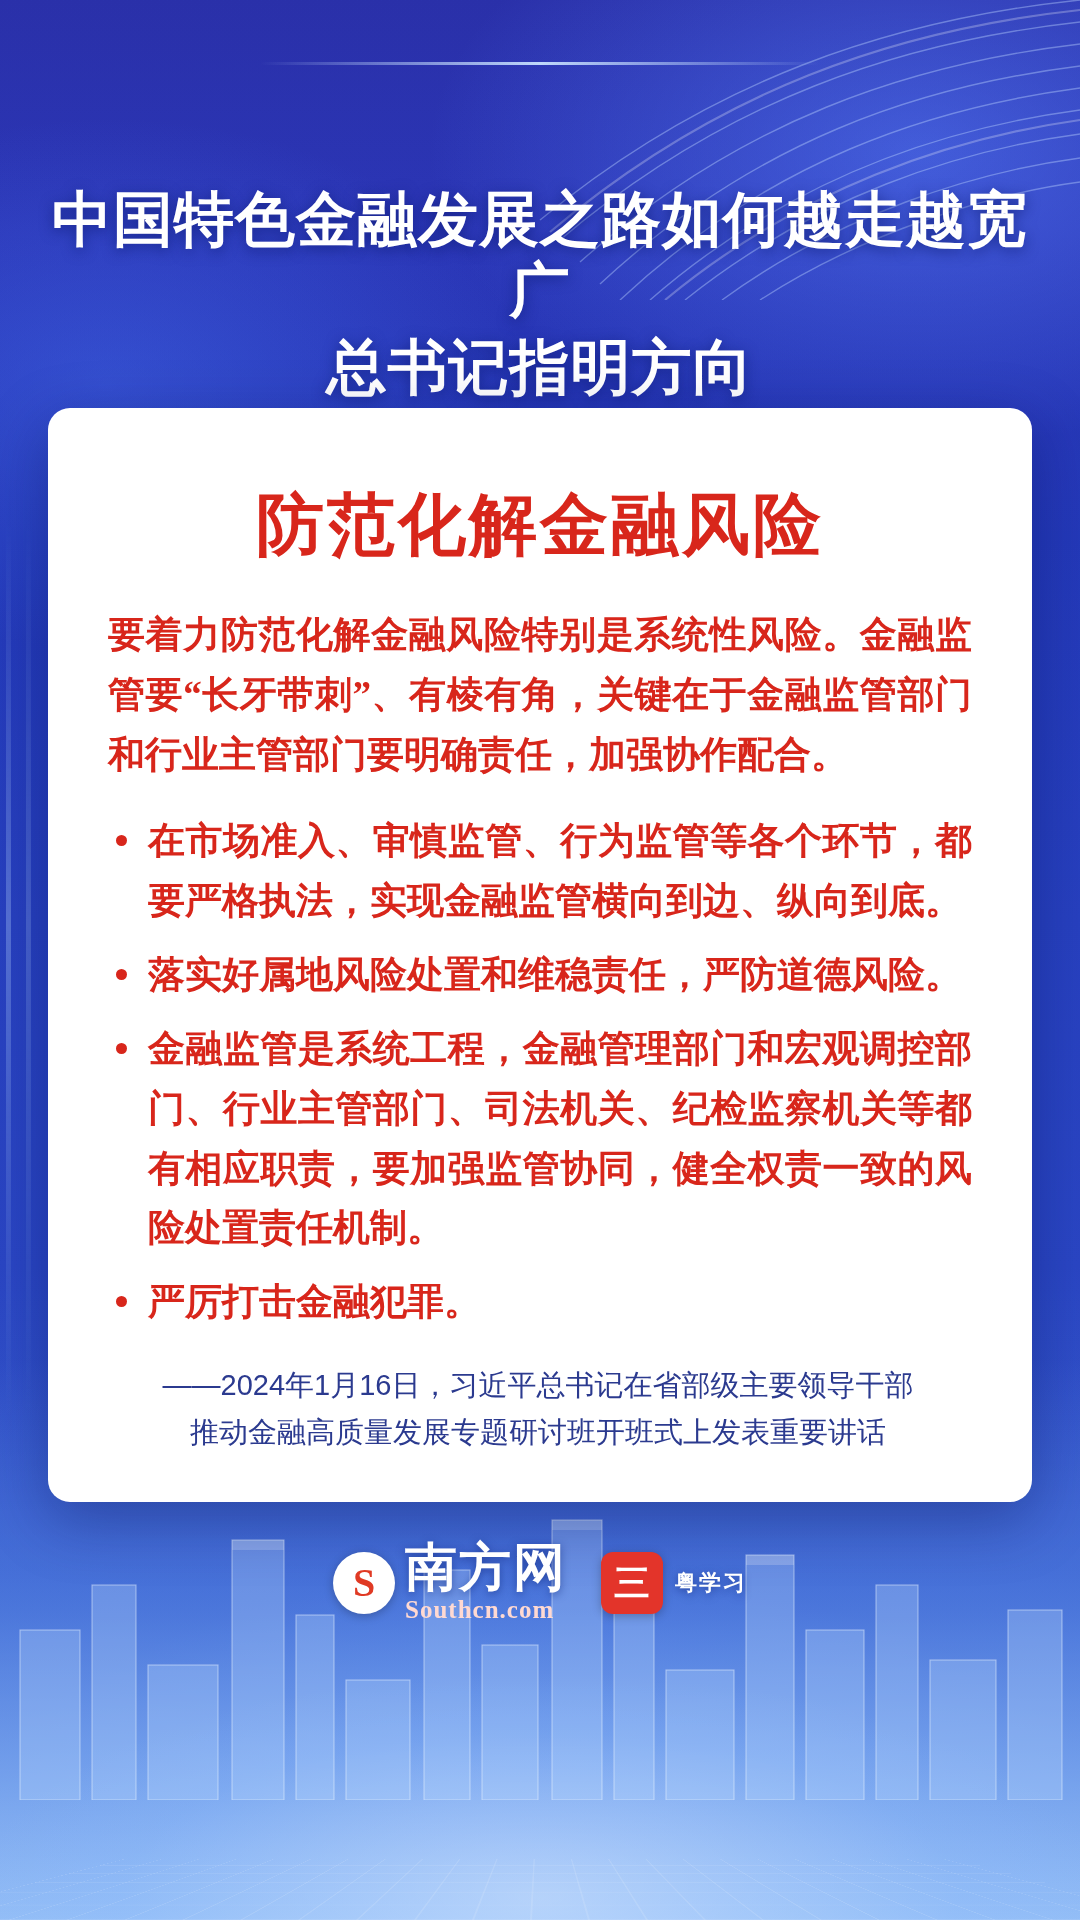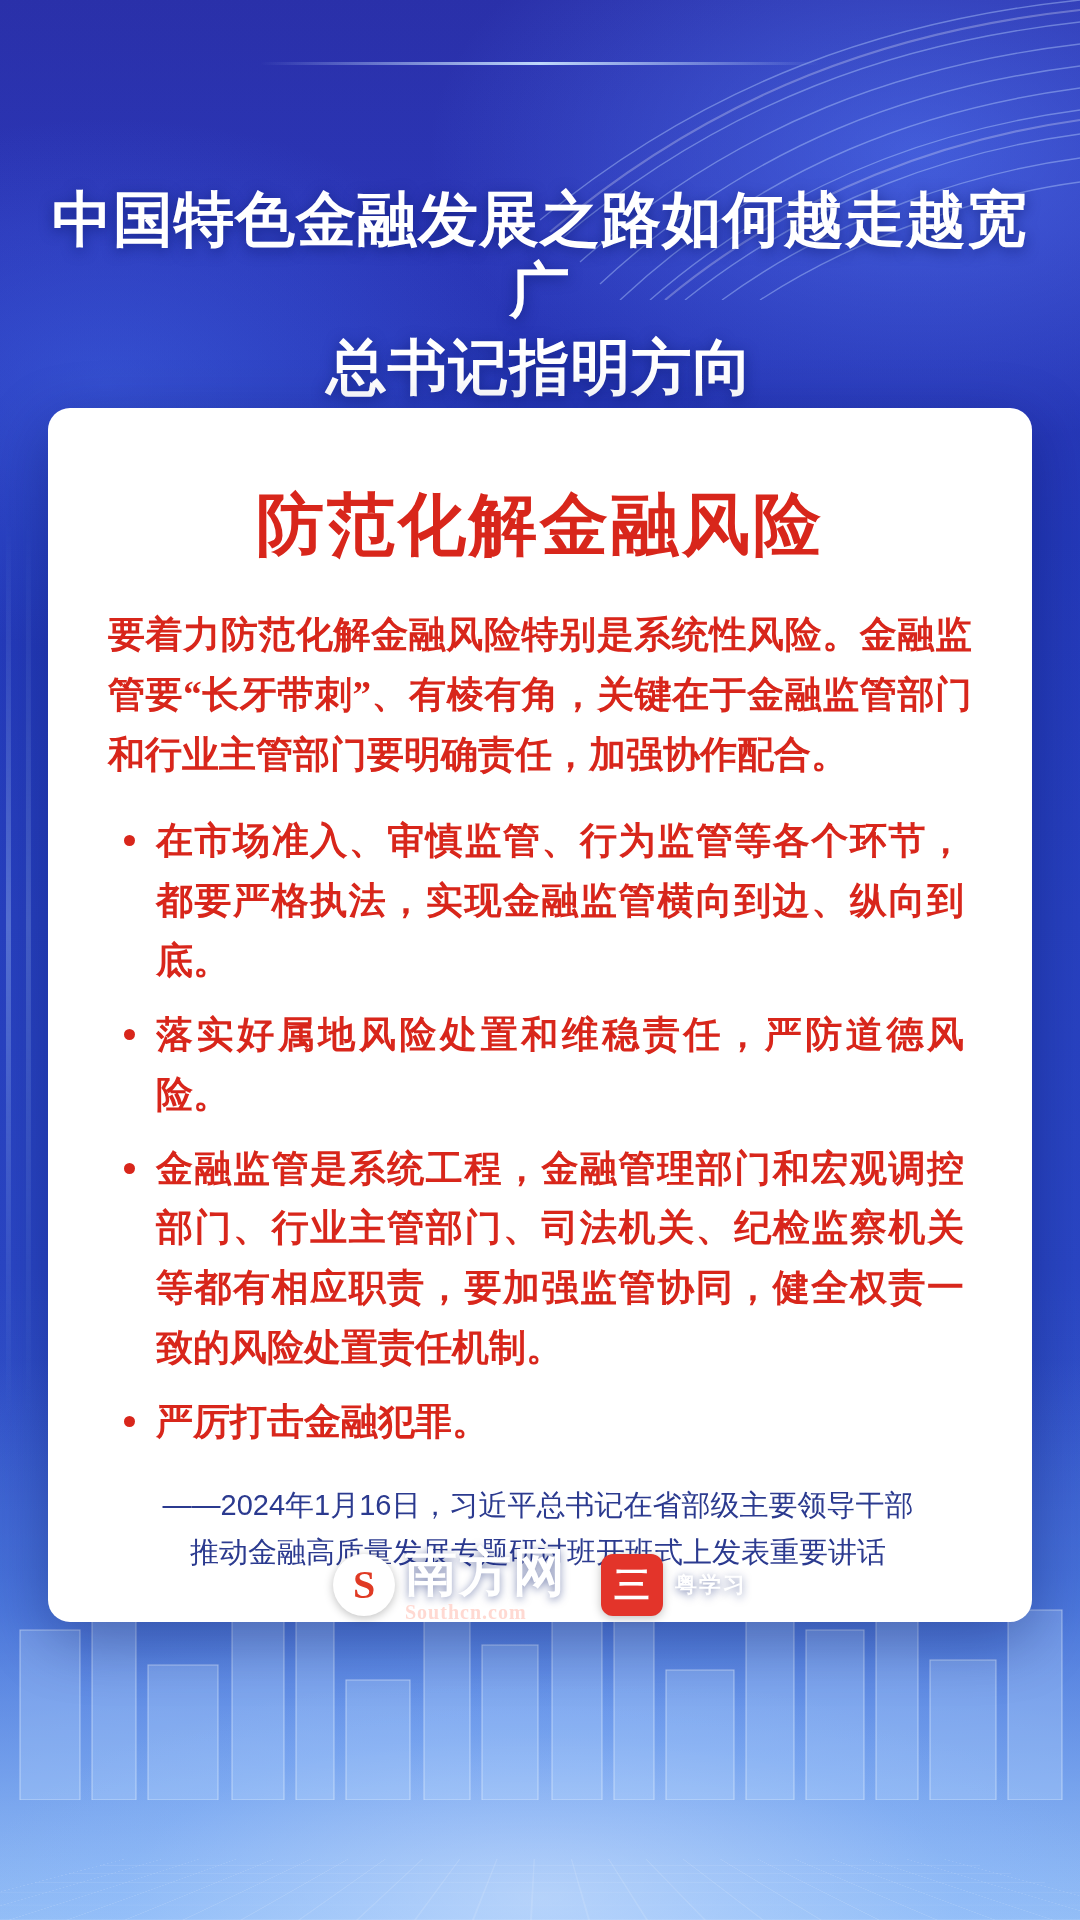--- a/index.html
+++ b/index.html
@@ -140,21 +140,21 @@
     font-size: 37px;
     line-height: 1.62;
     color: #d8261b;
     text-align: justify;
     text-indent: 0;
     margin: 0 0 26px 0;
     padding: 0 4px;
   }
   ul.points {
     list-style: none;
-    margin: 8px;
+    margin: 0;
     padding: 0 4px;
   }
   ul.points li {
     position: relative;
     font-family: "Liberation Serif", "DejaVu Serif", serif;
     font-weight: bold;
     font-size: 37px;
     line-height: 1.62;
     color: #d8261b;
     padding-left: 40px;
@@ -215,21 +215,21 @@
     font-weight: bold;
     font-size: 52px;
     color: #ffffff;
     letter-spacing: 2px;
     line-height: 1.05;
     text-shadow: 0 2px 8px rgba(10,30,110,.5);
   }
   .logo-south .sw-en {
     font-family: "Liberation Serif", "DejaVu Serif", serif;
     font-weight: bold;
-    font-size: 20px;
+    font-size: 25px;
     color: #ffd9d2;
     letter-spacing: 1px;
   }
   .logo-yue {
     display: flex;
     align-items: center;
     gap: 12px;
   }
   .logo-yue .yue-mark {
     width: 62px; height: 62px;

